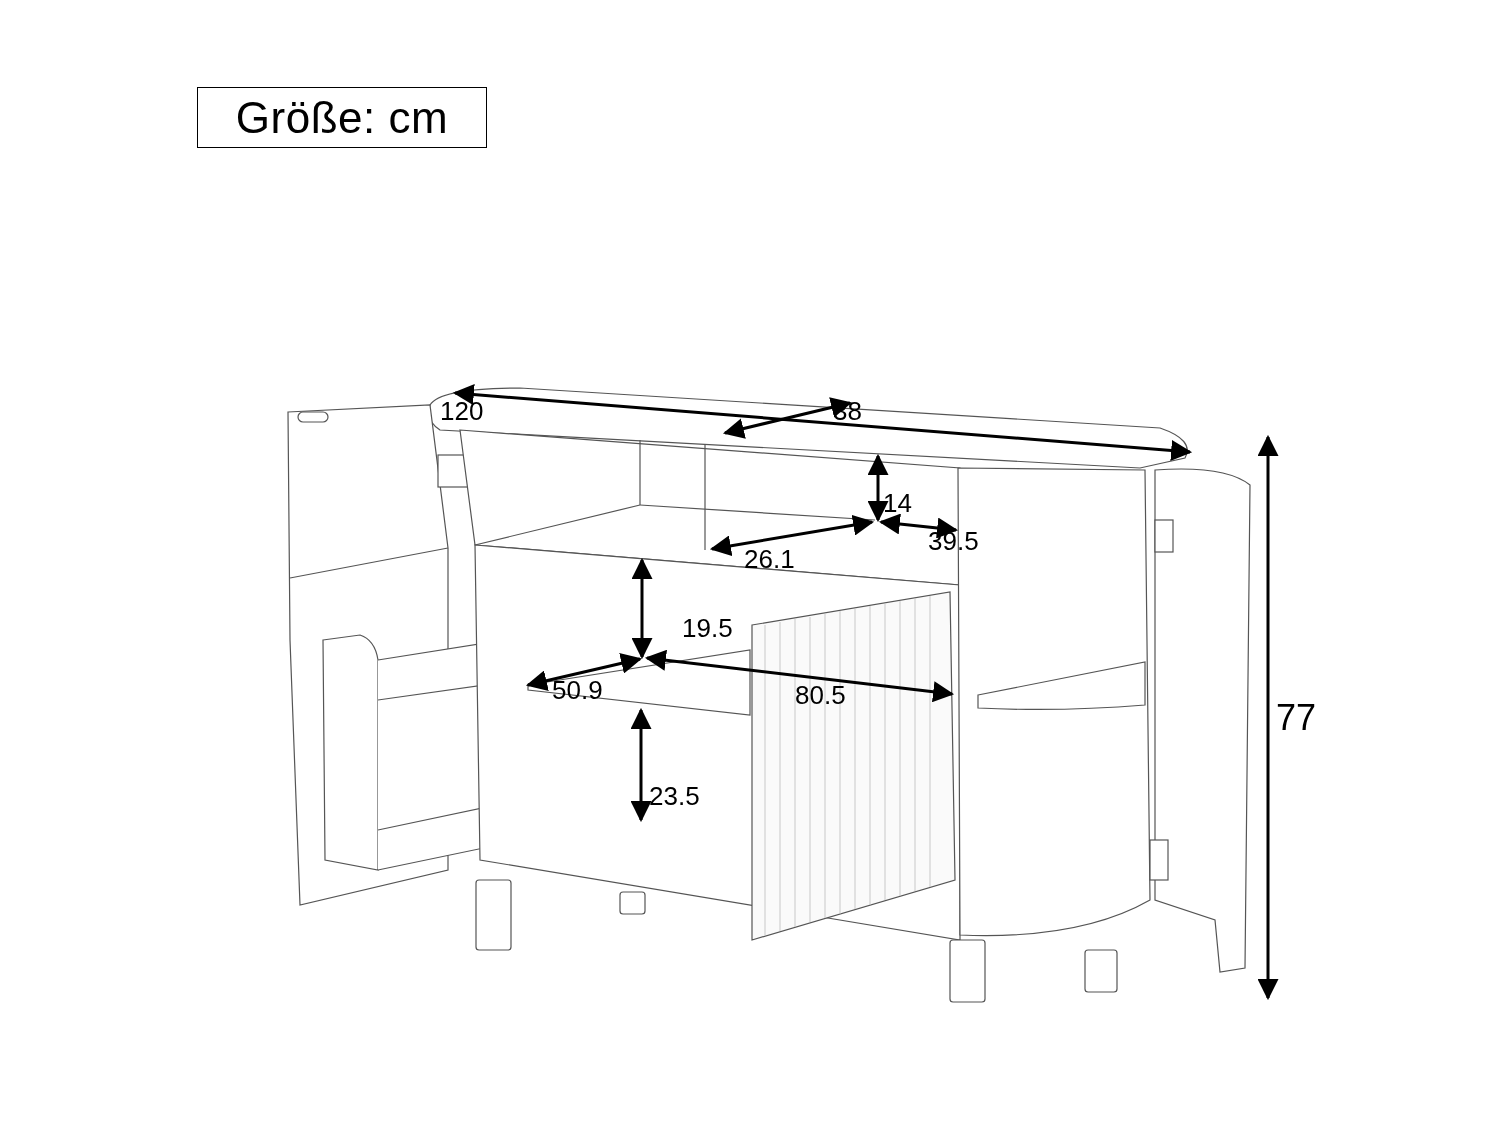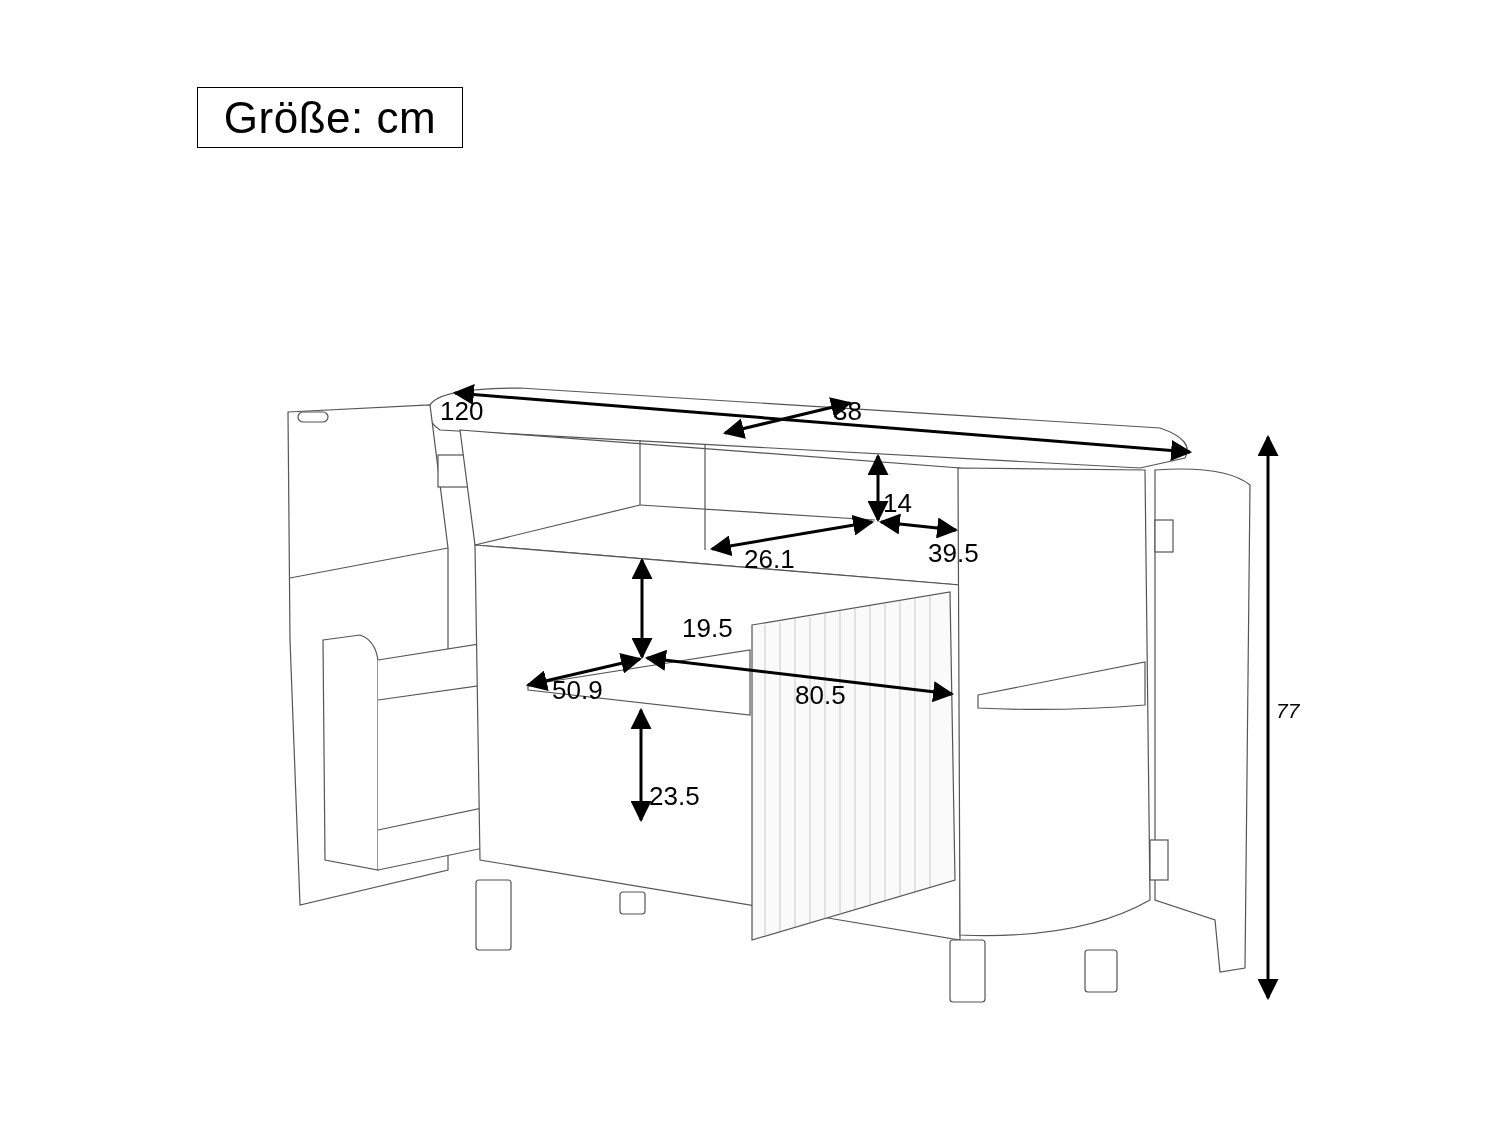--- a/index.html
+++ b/index.html
@@ -1,23 +1,23 @@
 <!DOCTYPE html>
 <html><head>
 <meta charset="utf-8">
 <style>
   html, body { margin: 0; padding: 0; background: #ffffff; }
   body { width: 1500px; height: 1125px; position: relative; overflow: hidden;
          font-family: "Liberation Sans", "DejaVu Sans", sans-serif; color: #000; }
-  .title-box { position: absolute; left: 197px; top: 87px; width: 266px; height: 61px;
+  .title-box { position: absolute; left: 197px; top: 87px; width: 290px; height: 61px;
                border: 1.5px solid #000; box-sizing: border-box; display: flex;
                align-items: center; justify-content: center; font-size: 44px; letter-spacing: 0.5px; }
   svg.drawing { position: absolute; left: 0; top: 0; }
   .dim-label { position: absolute; font-size: 26px; line-height: 1; white-space: nowrap; margin-top: 38px; }
-  .dim-label.italic { font-style: italic; font-size: 21px; }
+  .dim-label.italic { font-size: 36px; }
 </style>
 </head>
 <body>
 
 <div class="title-box">Größe: cm</div>
 
 <svg class="drawing" width="1500" height="1125" viewBox="0 0 1500 1125">
   <defs>
     <marker id="ah" viewBox="0 0 10 10" refX="9" refY="5" markerWidth="7" markerHeight="7" orient="auto-start-reverse">
       <path d="M0,0 L10,5 L0,10 z" fill="#000"></path>
@@ -90,17 +90,17 @@
     <line x1="647" y1="658" x2="952" y2="694"></line>
     <line x1="641" y1="710" x2="641" y2="820"></line>
   </g>
 </svg>
 
 <div class="dim-label" style="left:440px;top:360px">120</div>
 <div class="dim-label" style="left:833px;top:360px">38</div>
 <div class="dim-label italic" style="left:1276px;top:662px">77</div>
 <div class="dim-label" style="left:883px;top:452px">14</div>
 <div class="dim-label" style="left:744px;top:508px">26.1</div>
-<div class="dim-label" style="left:928px;top:502px">39.5</div>
+<div class="dim-label" style="left:928px;top:490px">39.5</div>
 <div class="dim-label" style="left:682px;top:577px">19.5</div>
 <div class="dim-label" style="left:552px;top:639px">50.9</div>
 <div class="dim-label" style="left:795px;top:644px">80.5</div>
 <div class="dim-label" style="left:649px;top:745px">23.5</div>
 
 </body></html>

